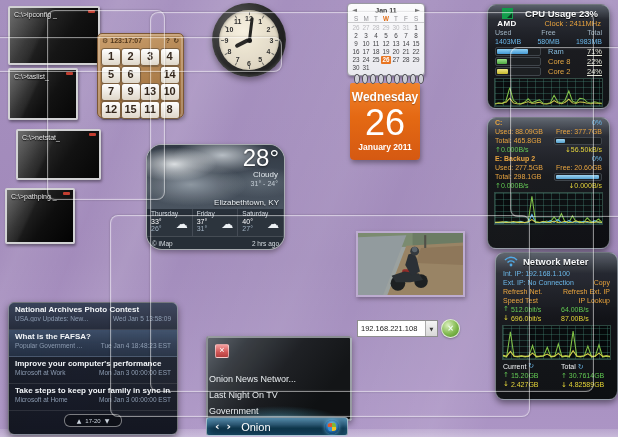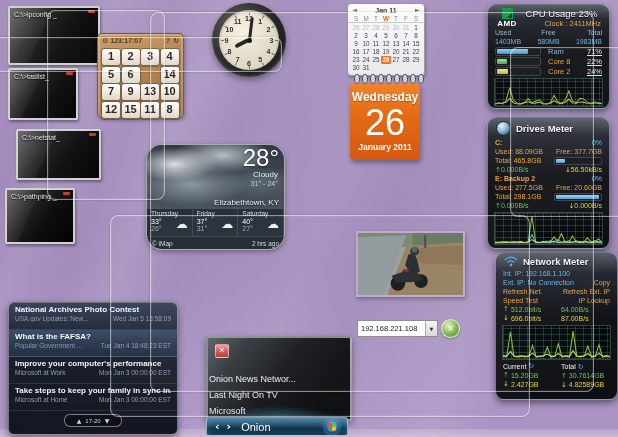--- a/index.html
+++ b/index.html
@@ -95,21 +95,21 @@
     background-image:repeating-linear-gradient(90deg,rgba(72,150,128,.30) 0 1px,transparent 1px 8px),
       repeating-linear-gradient(0deg,rgba(72,150,128,.30) 0 1px,transparent 1px 6px);}
   .g-wrap svg{position:absolute;inset:0;width:100%;height:100%;}
   #cpu-graph{height:27px;} #drives-graph{height:31px;} #net-graph{height:33px;}
   .cpu-head{display:flex;padding:3px 6px 0;}
   .amd{width:26px;text-align:center;}
   .amd-glyph{width:11px;height:11px;margin:0 auto;background:#0f9d4a;position:relative;}
   .amd-glyph::after{content:"";position:absolute;right:1px;bottom:1px;border-left:5px solid #fff0;border-bottom:5px solid #06331a;}
   .amd-text{font-size:8px;font-weight:bold;letter-spacing:.5px;color:#fff;}
   .cpu-titles{flex:1;}
-  .cpu-title{font-size:9.5px;font-weight:normal;text-align:center;color:#f4f6f8;text-shadow:0 1px 1px #000;}
+  .cpu-title{font-size:9.5px;font-weight:bold;text-align:center;color:#f4f6f8;text-shadow:0 1px 1px #000;}
   .cpu-clock{font-size:7.5px;text-align:right;color:#e8a23a;padding-right:2px;}
   .tri{display:grid;grid-template-columns:1fr 1fr 1fr;padding:0 7px;height:9px;line-height:9px;}
   .tri span:nth-child(2){text-align:center;} .tri span:nth-child(3){text-align:right;}
   .bar-row{display:flex;align-items:center;padding:0 7px;height:10px;}
   .track{width:44px;height:7px;background:#15181b;border:1px solid #3a4046;border-radius:2px;margin-right:7px;position:relative;}
   .track.d{width:46px;height:6px;margin:0;}
   .fill{position:absolute;left:1px;top:1px;bottom:1px;border-radius:1px;}
   .bar-lb{flex:1;font-size:7.5px;}
   .bar-vl{font-size:7.5px;color:#e6e8d8;text-decoration:underline;}
   .m-head{display:flex;align-items:center;gap:5px;padding:3px 8px 2px;}
@@ -391,24 +391,20 @@
       </div>
     <div class="g-wrap" id="cpu-graph">
         <svg viewBox="0 0 100 30" preserveAspectRatio="none">
           <polyline points="0.0,27.4 3.4,26.3 6.9,27.6 10.3,24.1 13.8,9.6 17.2,23.6 20.7,26.8 24.1,27.4 27.6,25.8 31.0,22.0 34.5,26.3 37.9,24.7 41.4,23.1 44.8,26.8 48.3,27.4 51.7,26.3 55.2,18.2 58.6,25.2 62.1,26.8 65.5,23.6 69.0,13.3 72.4,24.7 75.9,26.3 79.3,21.4 82.8,22.0 86.2,25.8 89.7,26.8 93.1,25.2 96.6,26.3 100.0,26.8" fill="none" stroke="#7fc243" stroke-width="1"></polyline>
           <polyline points="0.0,27.9 3.4,27.1 6.9,26.6 10.3,26.0 13.8,21.4 17.2,26.6 20.7,27.6 24.1,27.9 27.6,26.6 31.0,25.2 34.5,27.1 37.9,26.6 41.4,25.8 44.8,27.6 48.3,27.9 51.7,27.1 55.2,24.1 58.6,26.6 62.1,27.6 65.5,26.0 69.0,22.5 72.4,26.6 75.9,27.1 79.3,25.5 82.8,25.8 86.2,27.1 89.7,27.6 93.1,26.6 96.6,27.1 100.0,27.6" fill="none" stroke="#d8d24a" stroke-width="1"></polyline>
         </svg>
       </div>
   </div>
 
   <div class="widget panel" id="drivesP">
-    <div class="m-head">
-      <div class="dm-icon"></div>
-      <div class="m-title">Drives Meter</div>
-    </div>
     <div id="drives-body">
         <div class="p-row">
           <span class="o b">C:</span>
           <span class="bl">0%</span>
         </div>
         <div class="p-row">
           <span class="o">Used: 88.09GB</span>
           <span class="o">Free: 377.7GB</span>
         </div>
         <div class="p-row">
@@ -612,21 +608,21 @@
       <span>17-20</span>
       <span class="ico">▼</span>
     </div>
   </div>
 
   <div class="widget" id="media">
     <div id="m-x"><span>×</span></div>
     <div id="m-list">
         <div class="m-it">Onion News Networ...</div>
         <div class="m-it">Last Night On TV</div>
-        <div class="m-it">Microsoft</div>
+        <div class="m-it">Government</div>
       </div>
   </div>
   <div class="widget" id="mbar">
     <span class="m-nav"><span class="ico">‹</span> <span class="ico">›</span></span>
     <span class="m-ch">Onion</span>
     <div id="m-orb">
         <div id="m-flag"></div>
       </div>
   </div>
 

